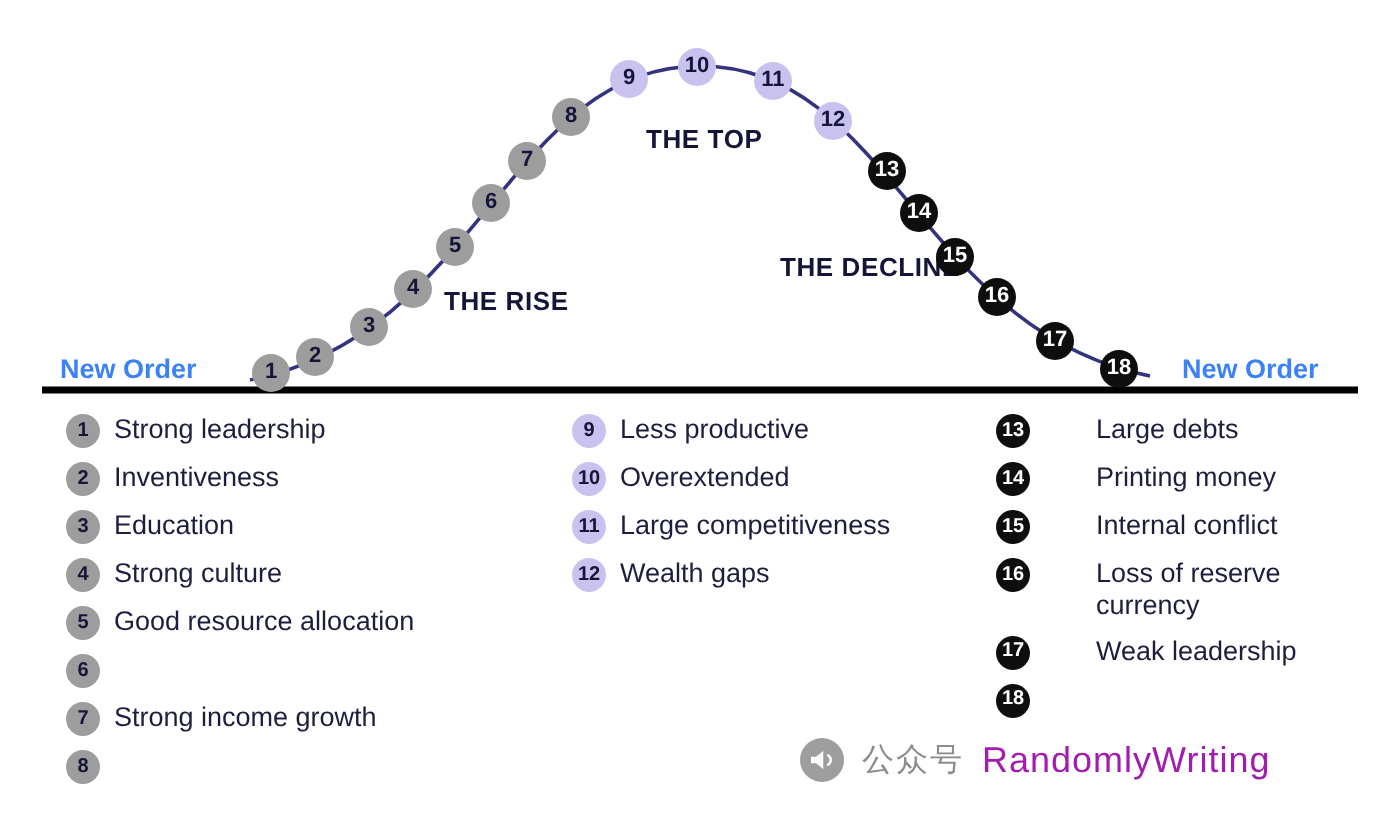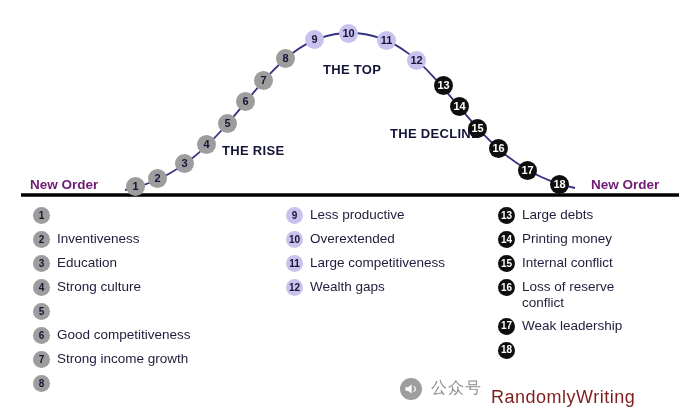--- a/index.html
+++ b/index.html
@@ -14,44 +14,44 @@
     display:flex; align-items:center; justify-content:center;
     font-weight:bold; font-size:11px; line-height:1;
   }
   .node.rise    { background:#9d9d9d; color:#15153a; }
   .node.top     { background:#c9c2ee; color:#15153a; }
   .node.decline { background:#0e0e0e; color:#ffffff; }
 
   .phase-label {
     position:absolute; font-weight:bold; font-size:13px; color:#15153a; letter-spacing:0.3px;
   }
-  .new-order { position:absolute; font-weight:bold; font-size:13.5px; color:#701a75; }
+  .new-order { position:absolute; font-weight:bold; font-size:13.5px; color:#3b82f6; }
 
   .legend-col { position:absolute; top:206px; display:flex; flex-direction:column; gap:6px; }
   .legend-col.c1 { left:33px;  }
   .legend-col.c2 { left:286px; }
   .legend-col.c3 { left:498px; }
   .legend-item { display:flex; align-items:flex-start; gap:7px; }
   .badge {
     flex:0 0 auto; width:17px; height:17px; border-radius:50%;
     display:flex; align-items:center; justify-content:center;
     font-weight:bold; font-size:10px; line-height:1; margin-top:1px;
   }
   .badge.rise    { background:#9d9d9d; color:#15153a; }
   .badge.top     { background:#c9c2ee; color:#15153a; }
   .badge.decline { background:#0e0e0e; color:#ffffff; }
   .legend-label { font-size:13.5px; color:#1d1d3d; line-height:1.18; padding-top:1px; }
   .c1 .legend-label { max-width:165px; }
   .c2 .legend-label { max-width:175px; }
-  .c3 .legend-label { max-width:135px; }
+  .c3 .legend-label { max-width:135px;margin-left:26px; }
 
   .watermark { position:absolute; left:400px; top:369px; display:flex; align-items:center; gap:9px;text-align:right; }
   .wm-icon { display:inline-flex; }
   .wm-platform { font-size:16px; color:#8c8c8c; letter-spacing:1px; }
-  .wm-account  { font-size:18px; color:#7f1d1d; letter-spacing:0.5px;margin-top:18px; }
+  .wm-account  { font-size:18px; color:#a21caf; letter-spacing:0.5px; }
 </style>
 </head>
 <body>
 
 <div class="canvas">
 
   <svg class="curve-svg" width="700" height="200" viewBox="0 0 700 200">
     <path d="M125 190 C240 167 255 33 350 33 C445 33 460 165 575 188" fill="none" stroke="#33337f" stroke-width="1.8"></path>
     <line x1="21" y1="195" x2="679" y2="195" stroke="#000000" stroke-width="3.6"></line>
   </svg>
@@ -78,39 +78,40 @@
   <div class="node decline" style="left:434px; top:76px">13</div>
   <div class="node decline" style="left:450px; top:97px">14</div>
   <div class="node decline" style="left:468px; top:119px">15</div>
   <div class="node decline" style="left:489px; top:139px">16</div>
   <div class="node decline" style="left:518px; top:161px">17</div>
   <div class="node decline" style="left:550px; top:175px">18</div>
 
   <div class="legend-col c1">
     <div class="legend-item">
       <span class="badge rise">1</span>
+      <span class="legend-label">Strong leadership</span>
     </div>
     <div class="legend-item">
       <span class="badge rise">2</span>
       <span class="legend-label">Inventiveness</span>
     </div>
     <div class="legend-item">
       <span class="badge rise">3</span>
       <span class="legend-label">Education</span>
     </div>
     <div class="legend-item">
       <span class="badge rise">4</span>
       <span class="legend-label">Strong culture</span>
     </div>
     <div class="legend-item">
       <span class="badge rise">5</span>
+      <span class="legend-label">Good resource allocation</span>
     </div>
     <div class="legend-item">
       <span class="badge rise">6</span>
-      <span class="legend-label">Good competitiveness</span>
     </div>
     <div class="legend-item">
       <span class="badge rise">7</span>
       <span class="legend-label">Strong income growth</span>
     </div>
     <div class="legend-item">
       <span class="badge rise">8</span>
     </div>
   </div>
 
@@ -141,21 +142,21 @@
     <div class="legend-item">
       <span class="badge decline">14</span>
       <span class="legend-label">Printing money</span>
     </div>
     <div class="legend-item">
       <span class="badge decline">15</span>
       <span class="legend-label">Internal conflict</span>
     </div>
     <div class="legend-item">
       <span class="badge decline">16</span>
-      <span class="legend-label">Loss of reserve conflict</span>
+      <span class="legend-label">Loss of reserve currency</span>
     </div>
     <div class="legend-item">
       <span class="badge decline">17</span>
       <span class="legend-label">Weak leadership</span>
     </div>
     <div class="legend-item">
       <span class="badge decline">18</span>
     </div>
   </div>
 

